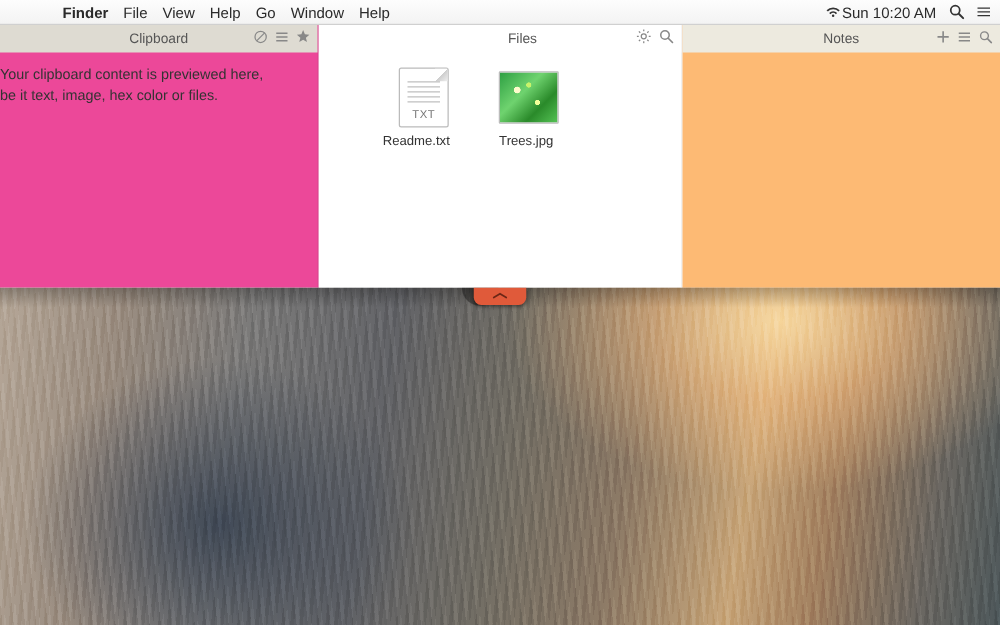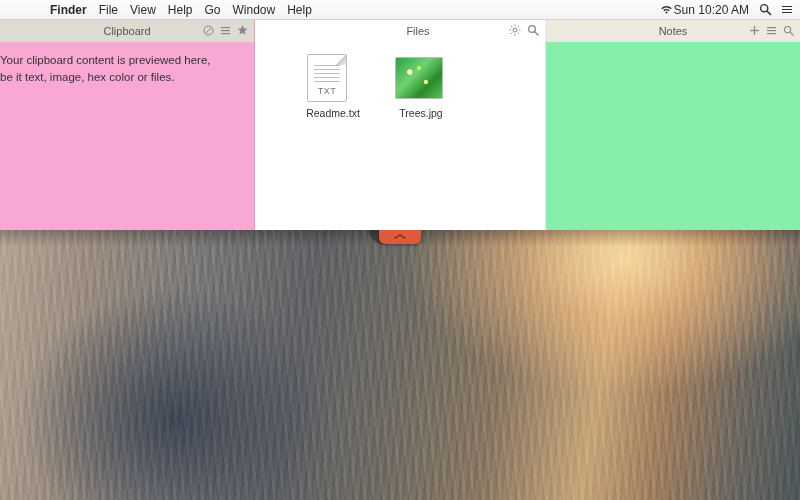--- a/index.html
+++ b/index.html
@@ -44,32 +44,32 @@
     position: absolute; right: 6px; top: 0; bottom: 0;
     display: flex; align-items: center; gap: 6px;
     color: #888;
   }
   .panel-body {
     flex: 1; padding: 10px 0;
     font-size: 11.5px; color: #333; line-height: 1.5;
   }
 
   
-  .clipboard { background: #f9a8d4; }
+  .clipboard { background: #ec4899; }
   .clipboard .panel-header { background: #dedbd2; }
   .clipboard .panel-body { color: #333; }
 
   
   .files { background: #ffffff; padding-left: 36px; }
   .files .panel-header { background: #ffffff; border-bottom: 1px solid #eee0; }
   .files .panel-body { padding: 14px 8px; }
   .file-grid { display: flex; gap: 20px; }
   .file-item { width: 68px; display: flex; flex-direction: column; align-items: center; gap: 6px; cursor: default; }
   .file-label { font-size: 10.5px; color: #333; text-align: center; }
-  .file-icon { width: 52px; height: 44px; display: flex; align-items: center; justify-content: flex-start; }
+  .file-icon { width: 52px; height: 44px; display: flex; align-items: center; justify-content: flex-end; }
 
   
   .folder-shape { position: relative; width: 48px; height: 36px; }
   .folder-tab { position: absolute; top: 0; left: 3px; width: 16px; height: 8px; background: #76d3f4; border-radius: 3px 3px 0 0; }
   .folder-body { position: absolute; top: 6px; left: 0; right: 0; bottom: 0; background: linear-gradient(#8fdcf8,#62c9ef); border-radius: 4px; }
 
   
   .txt-shape { position: relative; width: 40px; height: 48px; background: #fff; border: 1px solid #bbb; border-radius: 2px; }
   .txt-fold { position: absolute; top: 0; right: 0; width: 10px; height: 10px; background: linear-gradient(135deg, #fff 0%, #fff 49%, #ccc 50%, #eee 100%); }
   .txt-lines { position: absolute; top: 10px; left: 6px; right: 6px; }
@@ -79,21 +79,21 @@
   
   .img-thumb { width: 48px; height: 42px; border: 1px solid #bbb; background:
     radial-gradient(circle at 30% 35%, #fffbcc 0 6%, transparent 7%),
     radial-gradient(circle at 65% 60%, #f3ff9a 0 5%, transparent 6%),
     radial-gradient(circle at 50% 25%, #c8f36a 0 5%, transparent 6%),
     linear-gradient(135deg, #2ea043, #6fd36f 40%, #2a8a2a 70%, #55c255);
     border-radius: 1px;
   }
 
   
-  .notes { background: #86efac; }
+  .notes { background: #fdba74; }
   .notes .panel-header { background: #edeadf; }
   .notes .panel-body p { margin-bottom: 6px; }
 
   
   .desktop {
     position: absolute; top: 230px; left: 0; right: 0; bottom: 0;
     background:
       radial-gradient(ellipse 400px 250px at 78% 10%, rgba(255,225,170,0.85) 0%, rgba(255,200,140,0.5) 25%, rgba(120,100,90,0) 55%),
       radial-gradient(ellipse 260px 220px at 22% 70%, rgba(60,70,85,0.9) 0%, rgba(60,70,85,0) 60%),
       linear-gradient(100deg, #b7a99a 0%, #9c8f83 12%, #7e7d7c 24%, #65666a 38%, #747067 50%, #8e7c68 62%, #c9a87d 74%, #a58463 82%, #6e6a64 92%, #4f5a5d 100%);

